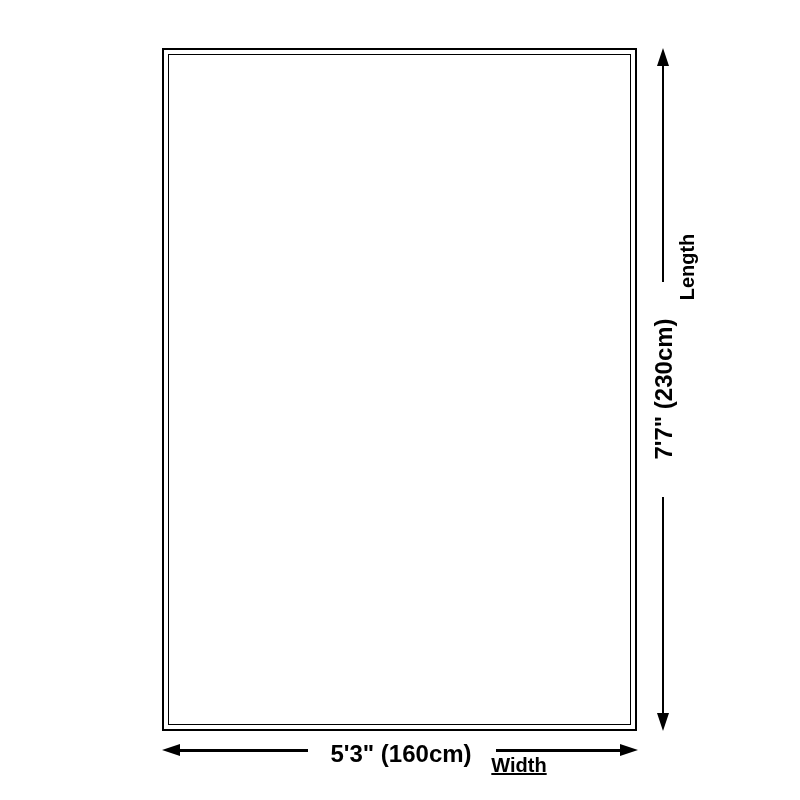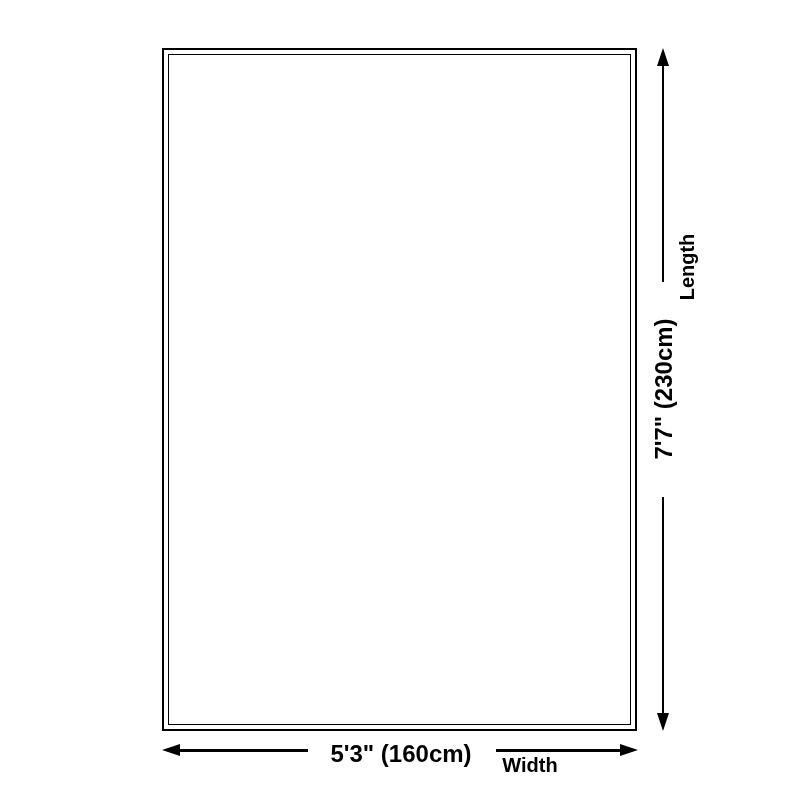--- a/index.html
+++ b/index.html
@@ -91,21 +91,21 @@
     transform: translate(-50%, -50%);
   }
   .dim-value { font-size: 24px; }
   .dim-label { font-size: 20px; }
 
   .rot { transform: translate(-50%, -50%) rotate(-90deg); }
 
   .length-value { left: 664px; top: 389px; }
   .length-label { left: 687px; top: 267px; }
   .width-value  { left: 401px; top: 754px; }
-  .width-label  { left: 530px; top: 765px; }
+  .width-label  { left: 519px; top: 765px; text-decoration: underline; }
 </style>
 </head>
 <body>
 
 <div class="stage">
 
   <div class="rug">
     <div class="rug-inner"></div>
   </div>
 

